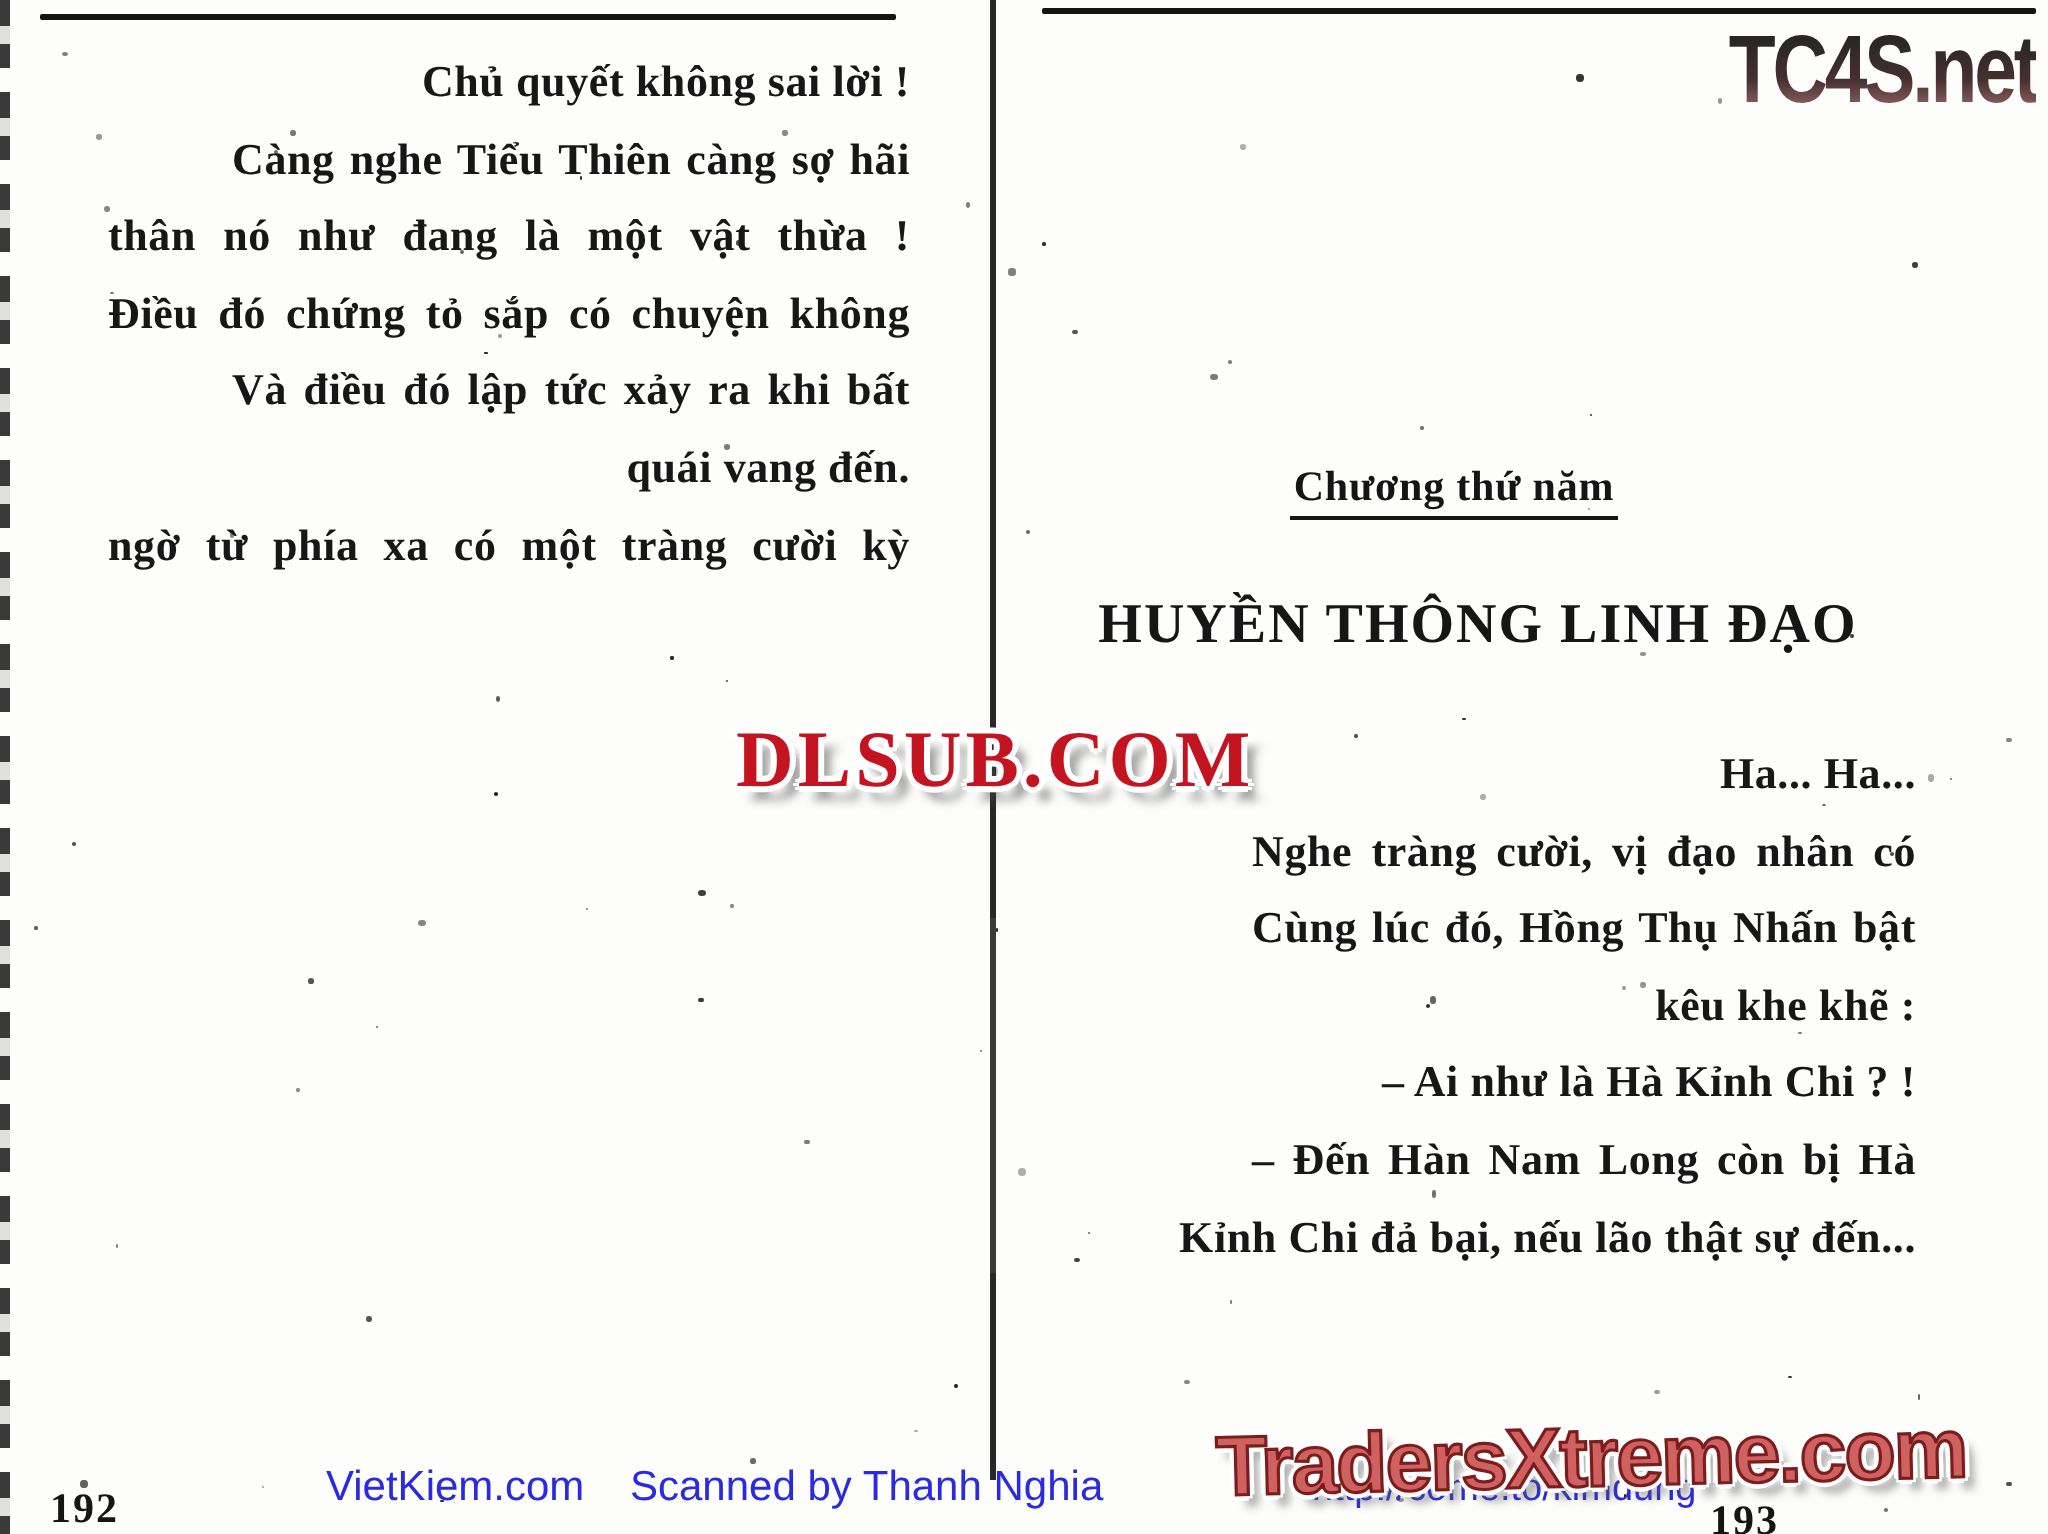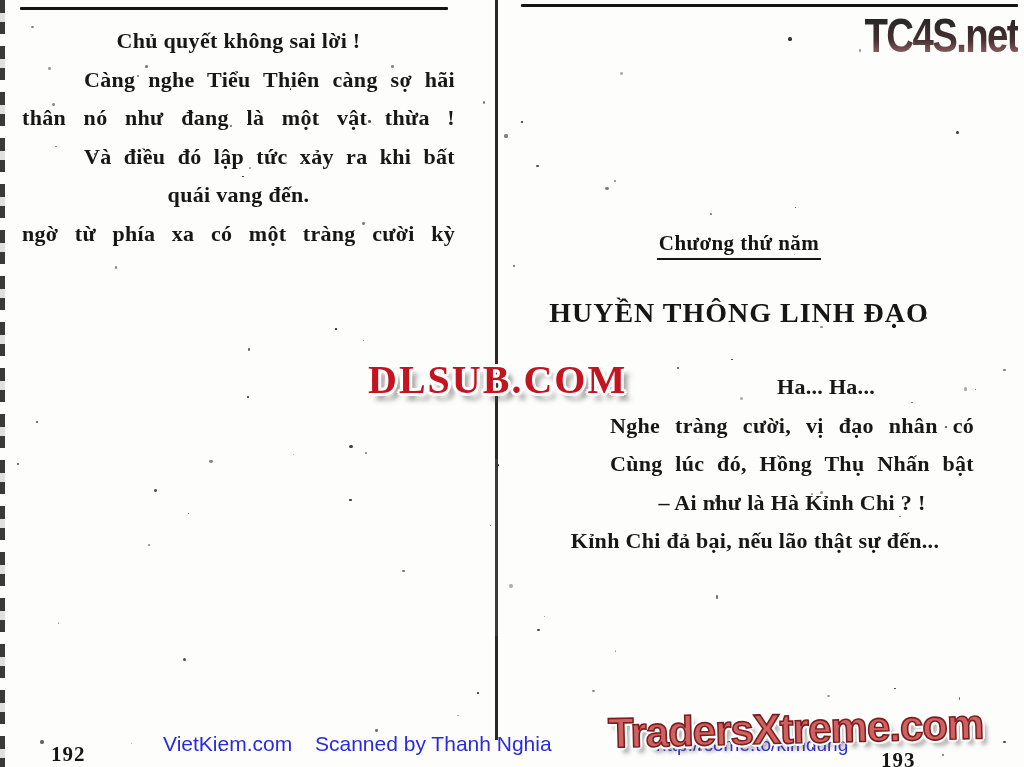--- a/index.html
+++ b/index.html
@@ -21,43 +21,43 @@
     position:absolute;left:495px;top:0;width:3px;height:740px;z-index:2;
     background:linear-gradient(180deg,#161616 0 62%,#2a2a2a 62% 86%,#161616 86% 100%);
     opacity:.92;
   }
   #speckles{position:absolute;inset:0;z-index:1;pointer-events:none;}
   .spk{position:absolute;background:#191919;border-radius:50%;}
 
   
   .col{position:absolute;z-index:3;color:#171717;}
   .col-left{left:22px;top:22px;width:433px;}
-  .col-right{left:536px;top:368px;width:438px;}
+  .col-right{left:520px;top:368px;width:438px;}
   .ln{
     height:38.6px;line-height:38.6px;font-size:22px;font-weight:bold;
-    letter-spacing:.3px;text-align:center;
-  }
-  .jf{text-align:justify;text-align-last:justify;}
+    letter-spacing:.3px;text-align:right;
+  }
+  .jf{text-align:justify;text-align-last:justify;margin-left:32px;}
   .col-left .ind{text-indent:62px;}
   .col-right .ind{text-indent:74px;}
   .col-right .ha{text-indent:142px;}
 
   
-  .chapter-label-wrap{position:absolute;left:520px;top:231px;width:438px;text-align:center;z-index:3;}
+  .chapter-label-wrap{position:absolute;left:508px;top:231px;width:438px;text-align:center;z-index:3;}
   .chapter-label{
     display:inline-block;font-size:21px;font-weight:bold;color:#151515;
     border-bottom:2.5px solid #151515;padding:0 2px 2px 2px;letter-spacing:.4px;
   }
   .chapter-title{
     position:absolute;left:505px;top:297px;width:468px;text-align:center;z-index:3;
     font-size:28px;font-weight:bold;color:#161616;letter-spacing:1px;
   }
 
   
-  .pagenum{position:absolute;z-index:3;font-weight:bold;font-size:21px;color:#151515;letter-spacing:1px;margin-left:26px;}
+  .pagenum{position:absolute;z-index:3;font-weight:bold;font-size:21px;color:#151515;letter-spacing:1px;}
   .pn-left{left:25px;top:742px;}
   .pn-right{left:855px;top:748px;}
   .footer-blue{
     position:absolute;z-index:3;font-family:"Liberation Sans", sans-serif;
     font-size:21px;color:#2a2ae0;
   }
   .vietkiem{left:163px;top:732px;}
   .scannedby{left:315px;top:732px;}
   .obscured{left:656px;top:734px;font-size:19px;z-index:4;}
 
@@ -185,35 +185,38 @@
       <div class="spk" style="left: 614.343px; top: 180.011px; width: 1.82038px; height: 1.85258px; opacity: 0.55;"></div>
       <div class="spk" style="left: 537.159px; top: 628.688px; width: 2.44748px; height: 1.89621px; opacity: 0.84;"></div>
       <div class="spk" style="left: 362.306px; top: 222.359px; width: 3.08666px; height: 2.46424px; opacity: 0.56;"></div>
       <div class="spk" style="left: 477.197px; top: 691.884px; width: 1.82718px; height: 2.1597px; opacity: 0.95;"></div>
     </div>
 
   <div class="col col-left">
     <div class="ln">Chủ quyết không sai lời !</div>
     <div class="ln ind jf">Càng nghe Tiểu Thiên càng sợ hãi</div>
     <div class="ln jf">thân nó như đang là một vật thừa !</div>
+    <div class="ln jf">Điều đó chứng tỏ sắp có chuyện không</div>
     <div class="ln ind jf">Và điều đó lập tức xảy ra khi bất</div>
     <div class="ln">quái vang đến.</div>
     <div class="ln jf">ngờ từ phía xa có một tràng cười kỳ</div>
   </div>
 
   <div class="chapter-label-wrap">
     <span class="chapter-label">Chương thứ năm</span>
   </div>
   <div class="chapter-title">HUYỀN THÔNG LINH ĐẠO</div>
 
   <div class="col col-right">
     <div class="ln ha">Ha... Ha...</div>
     <div class="ln ind jf">Nghe tràng cười, vị đạo nhân có</div>
     <div class="ln ind jf">Cùng lúc đó, Hồng Thụ Nhấn bật</div>
+    <div class="ln">kêu khe khẽ :</div>
     <div class="ln ind">– Ai như là Hà Kỉnh Chi ? !</div>
+    <div class="ln ind jf">– Đến Hàn Nam Long còn bị Hà</div>
     <div class="ln">Kỉnh Chi đả bại, nếu lão thật sự đến...</div>
   </div>
 
   <div class="pagenum pn-left">192</div>
   <div class="pagenum pn-right">193</div>
   <div class="footer-blue vietkiem">VietKiem.com</div>
   <div class="footer-blue scannedby">Scanned by Thanh Nghia</div>
   <div class="footer-blue obscured">http://come.to/kimdung</div>
 
   <div class="wm tc4s">TC4S.net</div>

